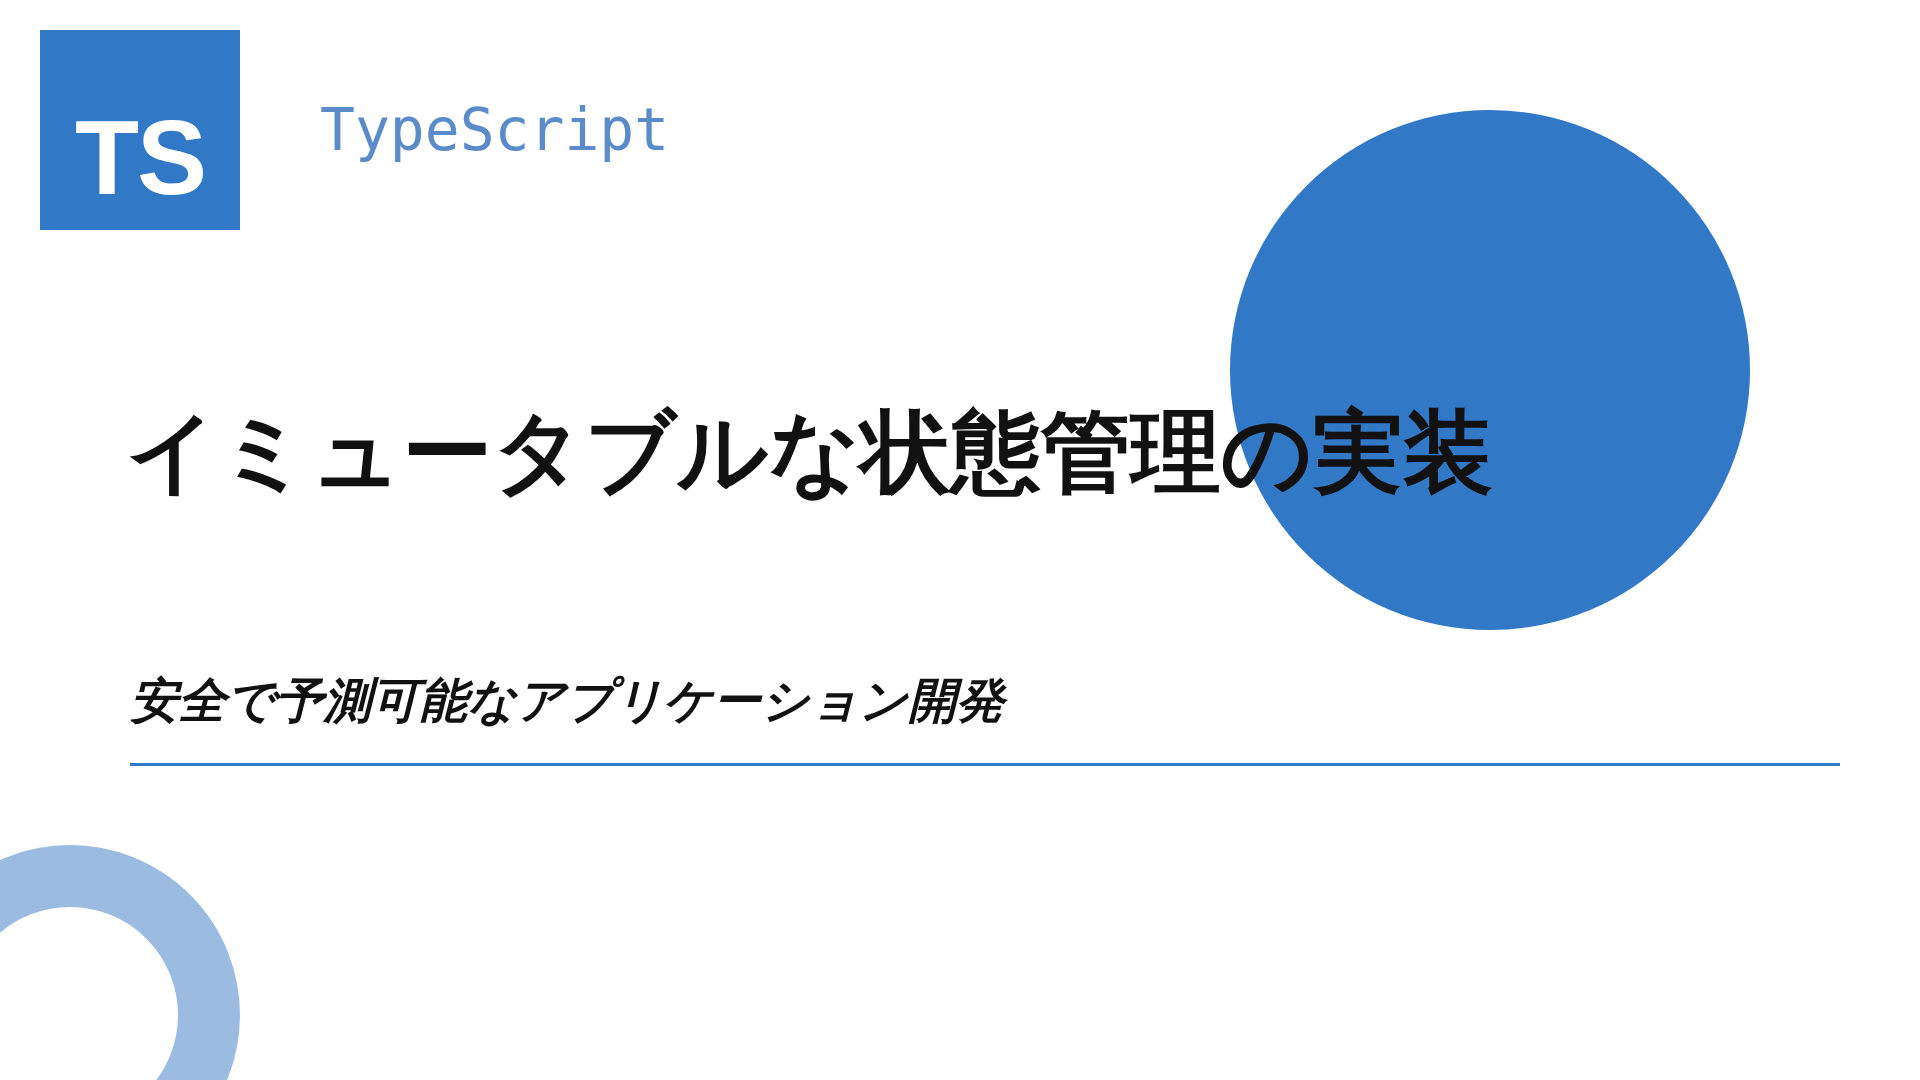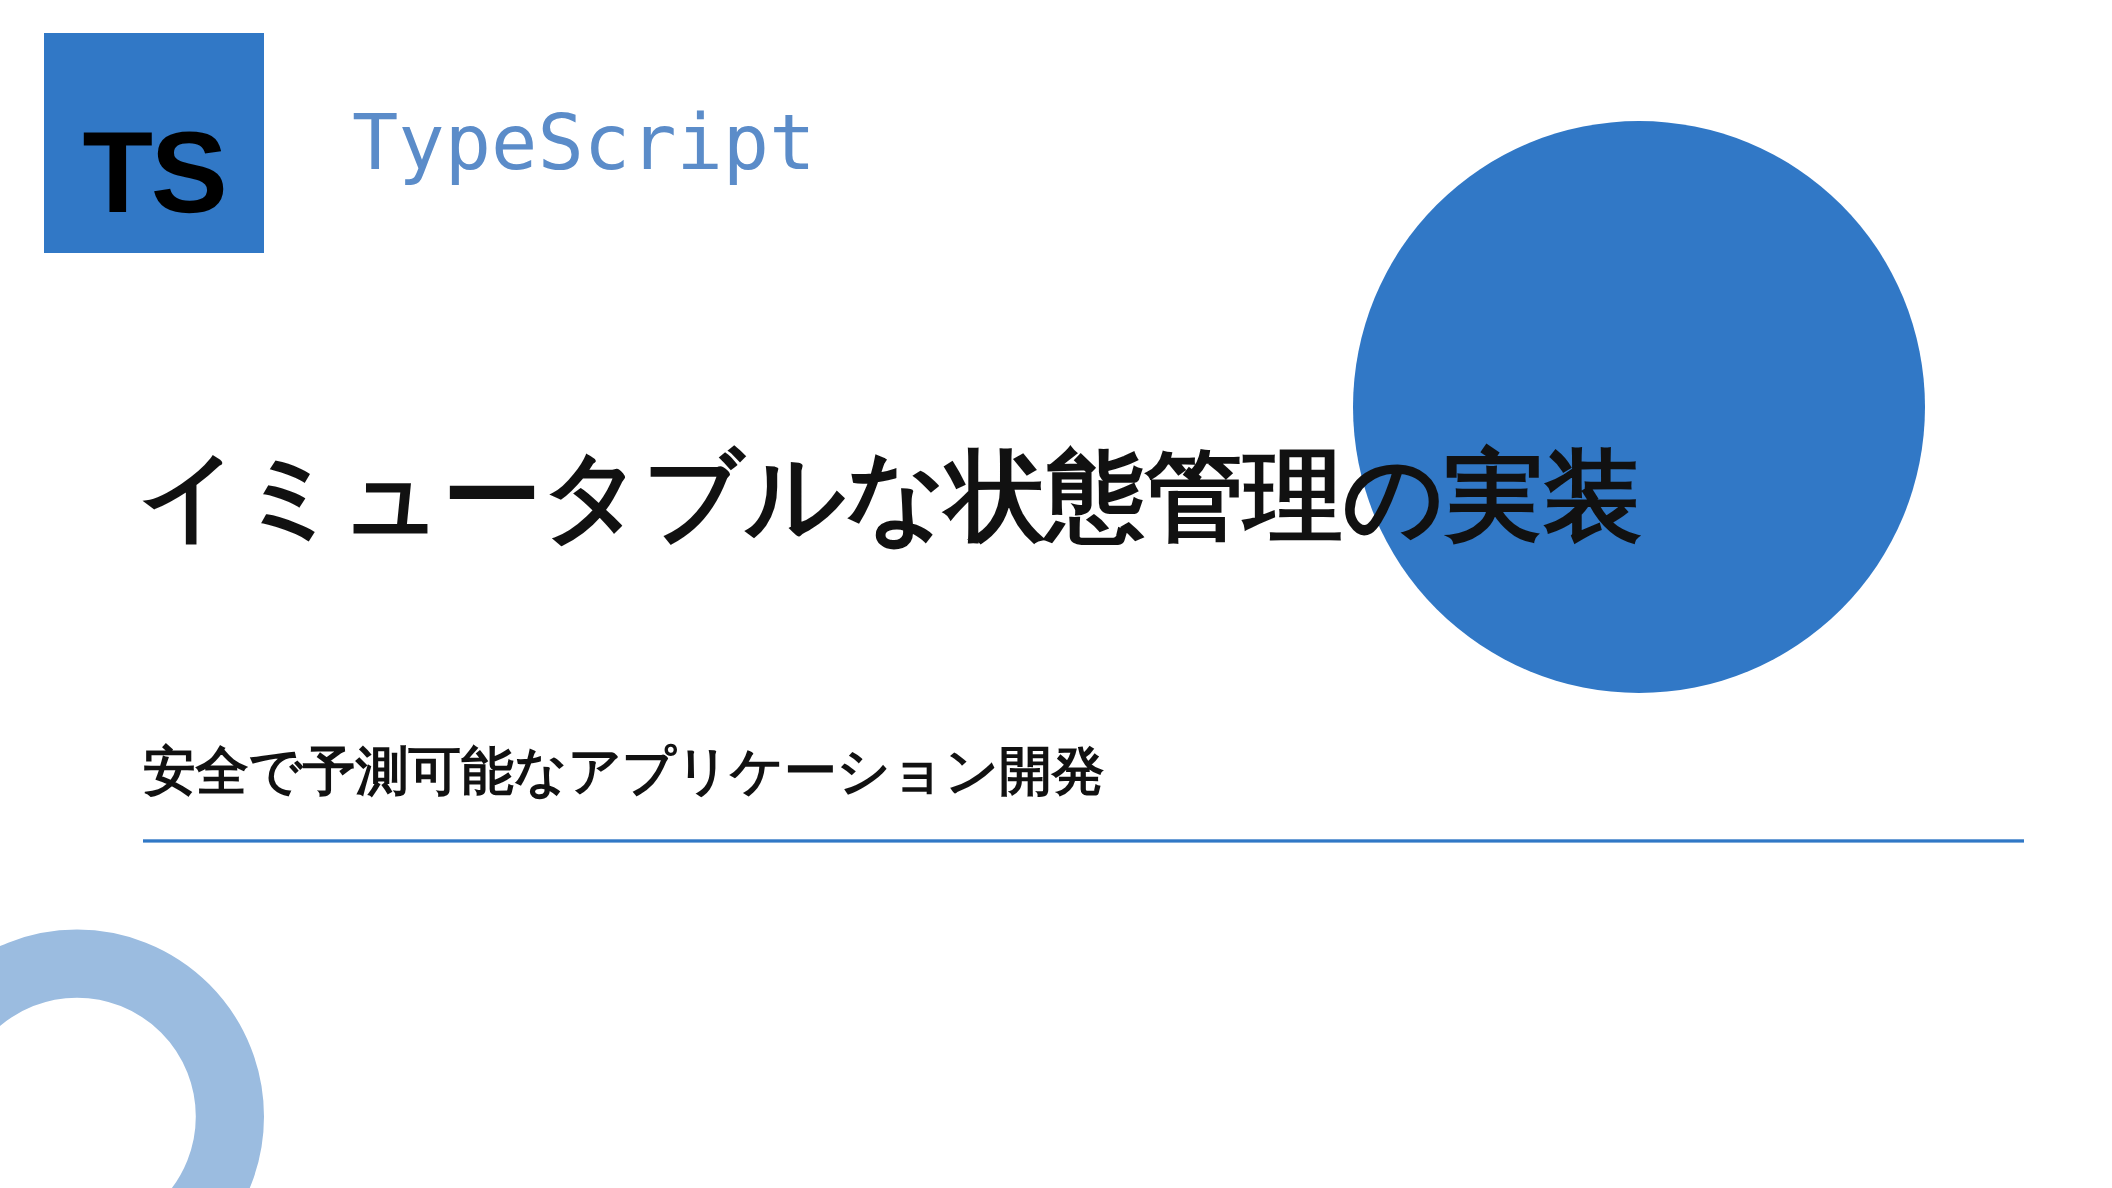--- a/index.html
+++ b/index.html
@@ -19,42 +19,42 @@
     
     .slide {
       width: 100%;
       height: 100%;
       position: relative;
       padding: 30px 40px;
     }
     
     .ts-badge {
       background: #3178c6;
-      color: #000000;
+      color: #ffffff;
       font-weight: bold;
       font-size: 105px;
       width: 200px;
       height: 200px;
       display: flex;
       align-items: flex-end;
       justify-content: center;
       padding-bottom: 12px;
       font-family: "Segoe UI", Arial, sans-serif;
       letter-spacing: -2px;
     }
     
     .header {
       display: flex;
       align-items: center;
       gap: 80px;
     }
     
     .ts-label {
       color: #5b8cc9;
-      font-size: 70px;
+      font-size: 58px;
       font-weight: 500;
       font-family: "Consolas", "Monaco", monospace;
     }
     
     .title {
       color: #111;
       font-size: 90px;
       font-weight: 700;
       line-height: 1.38;
       margin-top: 160px;
@@ -65,20 +65,21 @@
     }
     
     .subtitle {
       color: #111;
       font-size: 48px;
       font-weight: 700;
       margin-top: 155px;
       margin-left: 90px;
       position: relative;
       z-index: 2;
+      font-style: italic;
     }
     
     .divider {
       border: none;
       border-top: 3px solid #3178c6;
       margin-top: 30px;
       margin-left: 90px;
       width: 1710px;
       position: relative;
       z-index: 2;

